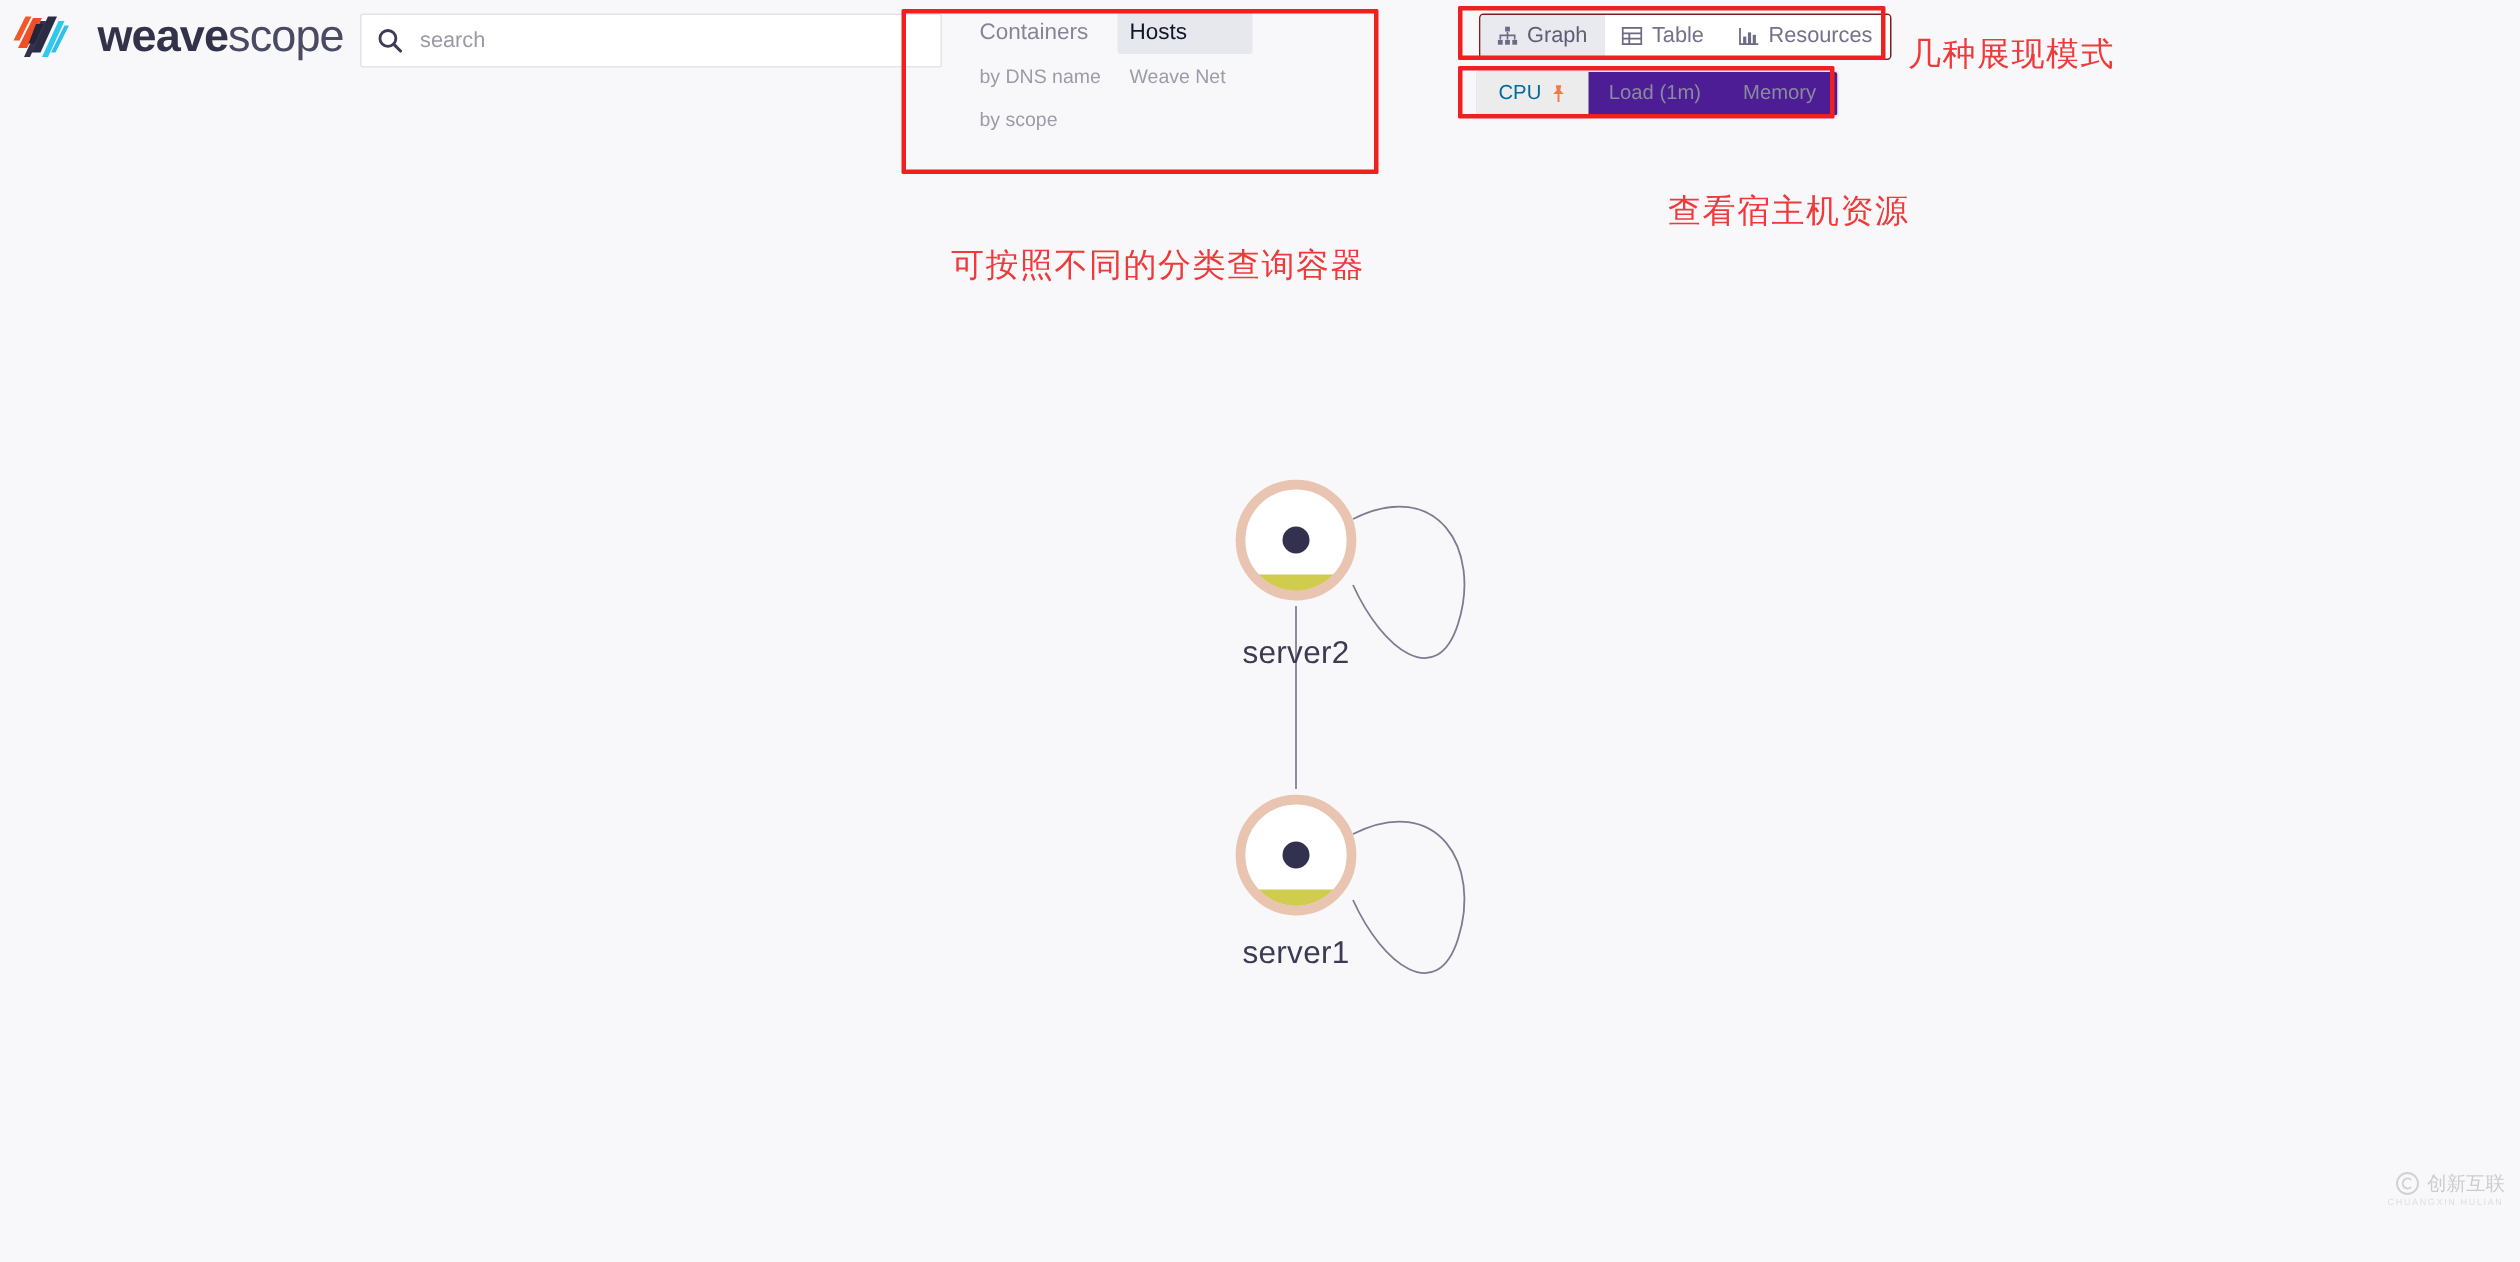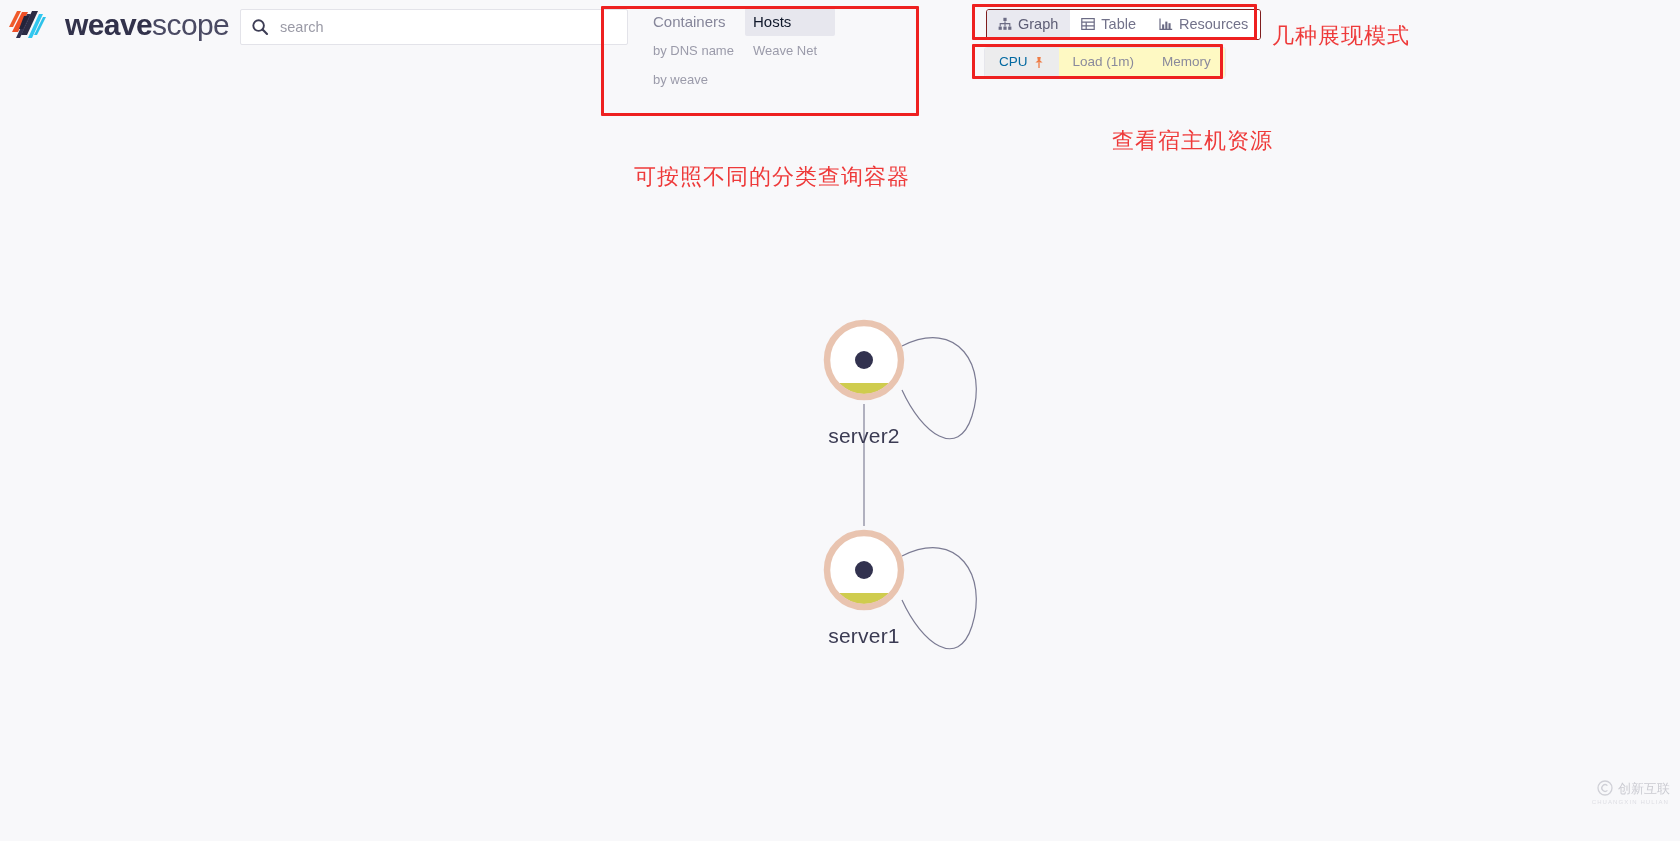--- a/index.html
+++ b/index.html
@@ -151,21 +151,21 @@
     overflow: hidden;
   }
   .ms-btn {
     display: flex;
     align-items: center;
     gap: 5px;
     padding: 6px 14px 7px 14px;
     font-size: 13.5px;
     color: #8a8a9c;
     cursor: pointer;
-    background: #fef9c3;
+    background: #4c1d95;
     white-space: nowrap;
     line-height: 1.2;
   }
   .ms-btn.selected { background: #ececed; color: #0369a1; }
   .pin-ico { width: 12px; height: 13px; flex:0 0 12px; display:block; }
 
   
   .anno-box {
     position: absolute;
     border: 3px solid #ee2020;
@@ -207,21 +207,21 @@
 
   
   .watermark {
     position: absolute;
     right: 10px; bottom: 36px;
     display: flex;
     flex-direction: column;
     align-items: flex-end;
     opacity: 0.5;
   }
-  .wm-row { display: flex; gap: 5px; }
+  .wm-row { display: flex; align-items: center; gap: 5px; }
   .wm-ico { width: 16px; height: 16px; flex: 0 0 16px; display: block; }
   .wm-text { font-size: 13px; color: #9fa0ab; white-space: nowrap; }
   .wm-sub { font-size: 6px; color: #c3c4cd; letter-spacing: 1.1px; margin-top: 1px; margin-right: 1px; }
 </style>
 </head>
 <body>
 
 <div id="app">
 
   <div class="header">
@@ -256,21 +256,21 @@
       </span>
       <input class="search-input" type="text" placeholder="search" style="">
     </div>
 
     <div class="topo">
 
 
       <div class="topo-col wide">
         <div class="topo-head">Containers</div>
         <div class="topo-sub">by DNS name</div>
-        <div class="topo-sub">by weave</div>
+        <div class="topo-sub">by scope</div>
       </div>
 
       <div class="topo-col">
         <div class="topo-head selected">Hosts</div>
         <div class="topo-sub">Weave Net</div>
       </div>
 
     </div>
 
     <div class="viewmode">

